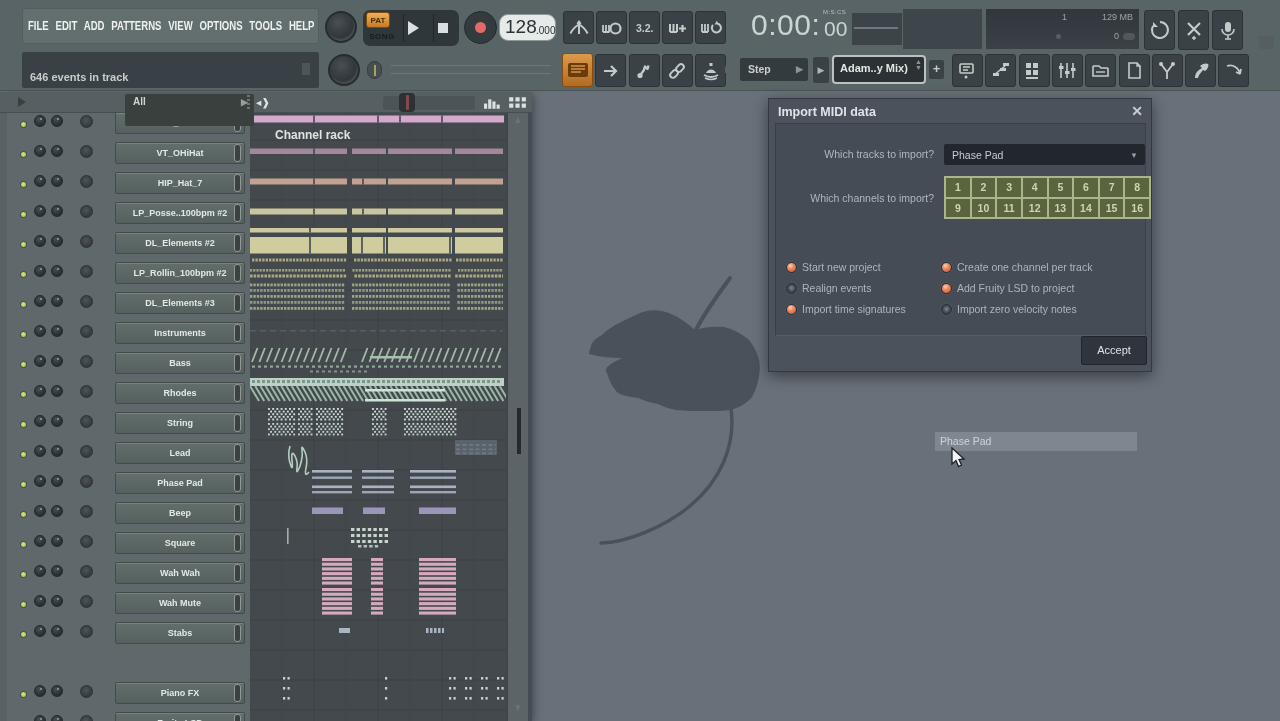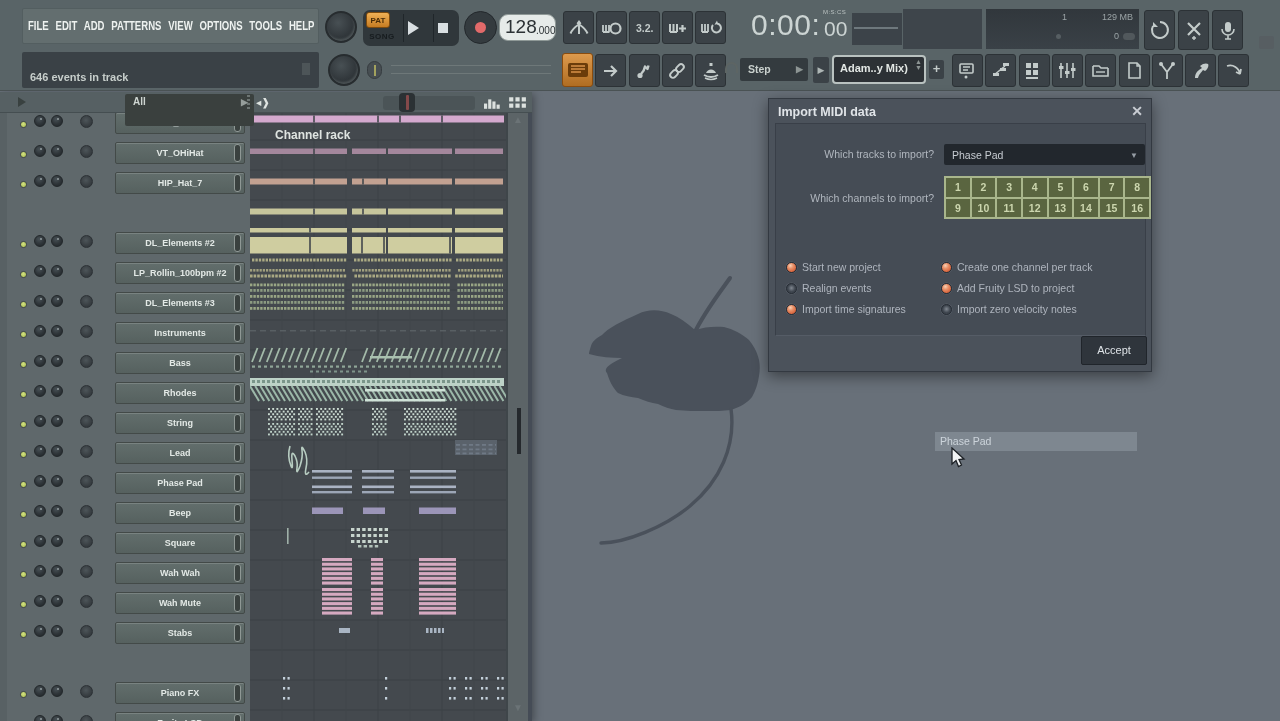--- a/index.html
+++ b/index.html
@@ -1501,20 +1501,28 @@
         <span class="kbpill"></span>
       </div>
       <div class="chrow" style="top:78px">
 <span class="led"></span>
         <span class="knob k1"></span>
         <span class="knob k2"></span>
         <span class="mutec"></span>
 <span class="chbtn">HIP_Hat_7</span>
         <span class="kbpill"></span>
       </div>
+      <div class="chrow" style="top:108px">
+<span class="led"></span>
+        <span class="knob k1"></span>
+        <span class="knob k2"></span>
+        <span class="mutec"></span>
+<span class="chbtn">LP_Posse..100bpm #2</span>
+        <span class="kbpill"></span>
+      </div>
       <div class="chrow" style="top:138px">
 <span class="led"></span>
         <span class="knob k1"></span>
         <span class="knob k2"></span>
         <span class="mutec"></span>
 <span class="chbtn">DL_Elements #2</span>
         <span class="kbpill"></span>
       </div>
       <div class="chrow" style="top:168px">
 <span class="led"></span>

